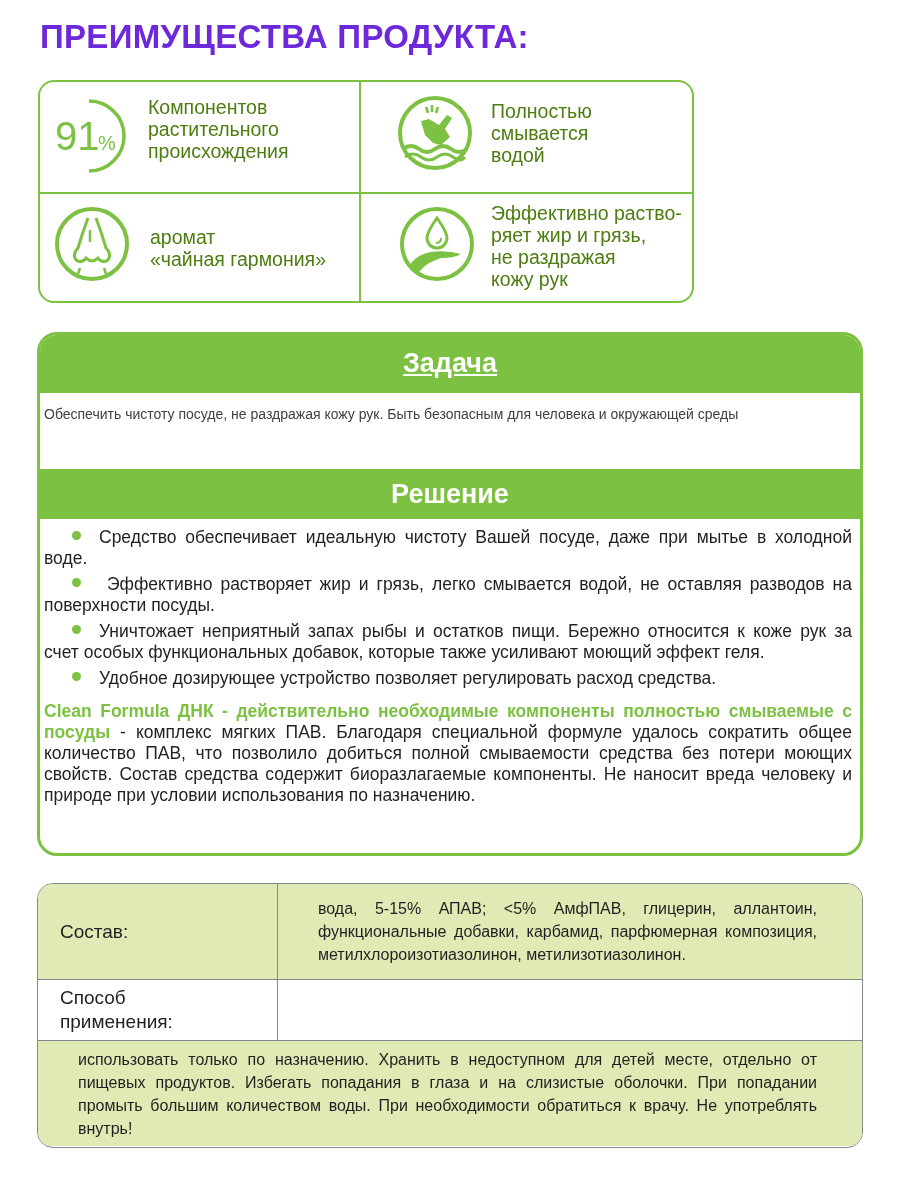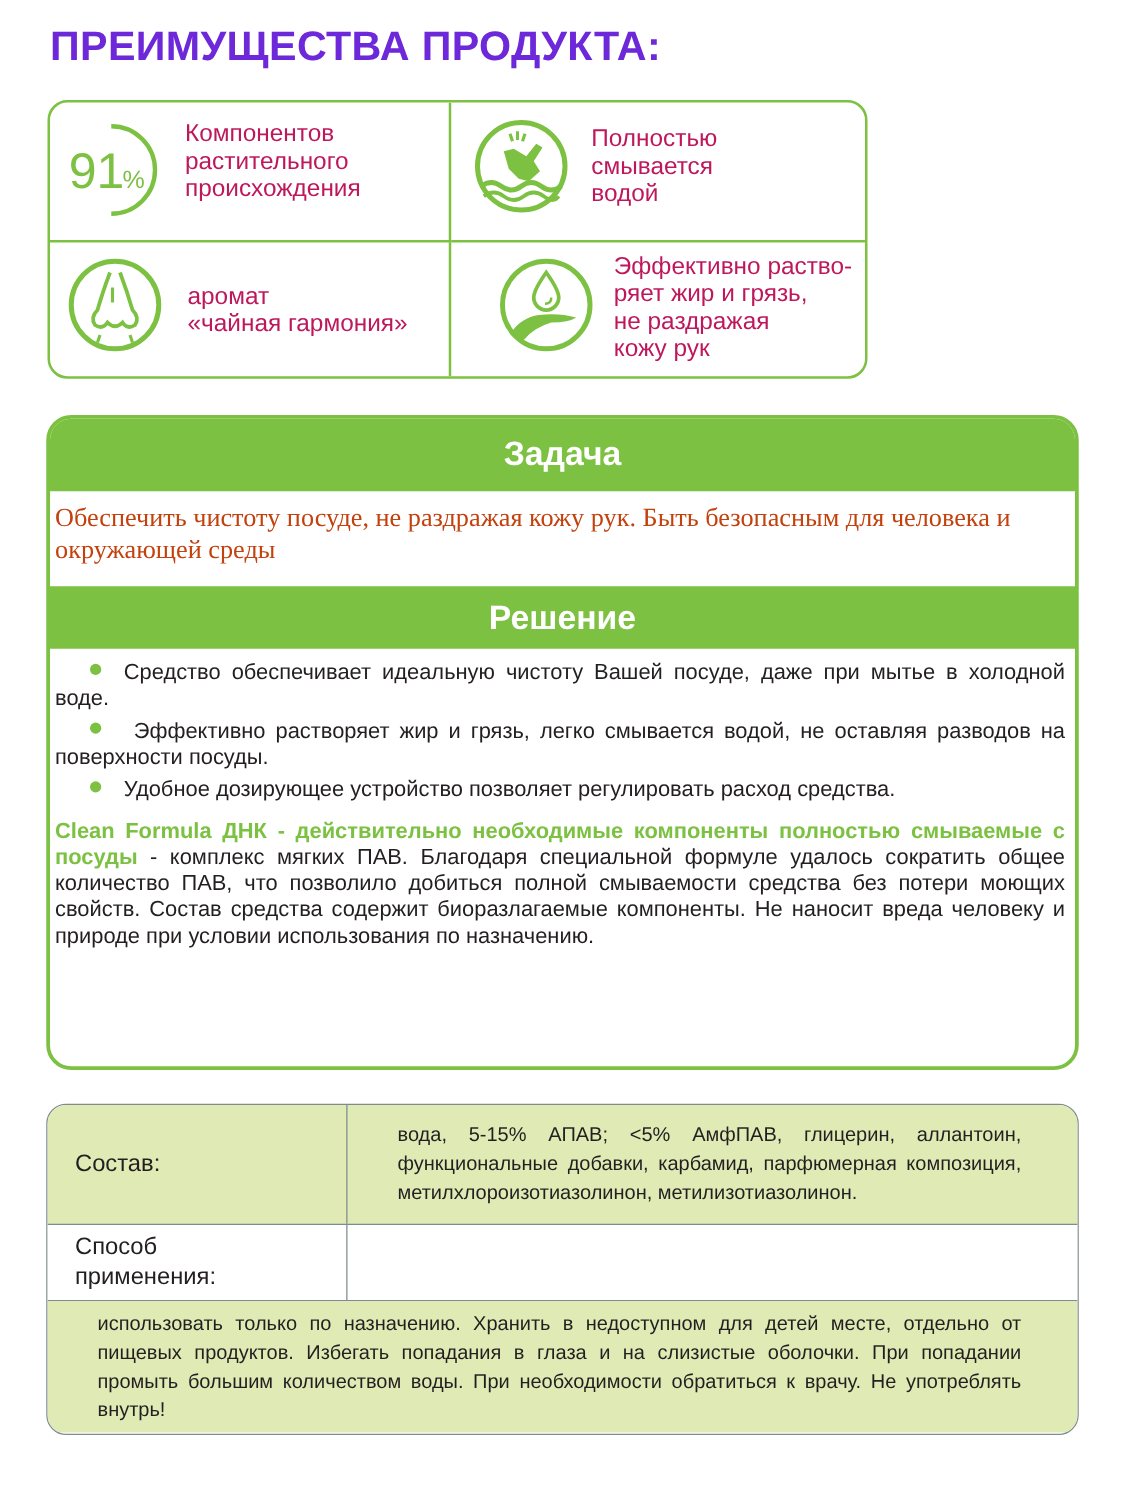--- a/index.html
+++ b/index.html
@@ -15,45 +15,45 @@
 
     
     .benefits {
       position: absolute; left: 38px; top: 80px; width: 656px; height: 223px;
       border: 2.5px solid #7cc142; border-radius: 16px;
       display: grid; grid-template-columns: 321px 1fr; grid-template-rows: 112px 1fr;
       overflow: hidden;
     }
     .benefit { display: flex; align-items: center; padding-left: 8px; position: relative; }
     .benefit.b0 { border-right: 2.5px solid #7cc142; border-bottom: 2.5px solid #7cc142; }
-    .benefit.b1 { border-bottom: 2.5px solid #7cc142; padding-left: 12px; }
+    .benefit.b1 { border-bottom: 2.5px solid #7cc142; padding-left: 30px; }
     .benefit.b2 { border-right: 2.5px solid #7cc142; padding-left: 8px; }
     .benefit.b3 { padding-left: 32px; }
     .benefit-icon { width: 88px; height: 88px; flex: 0 0 88px; display: flex; align-items: flex-start; justify-content: center; }
-    .benefit-text { font-size: 19.5px; line-height: 22px; color: #be185d; margin-left: 14px; white-space: pre-line; }
+    .benefit-text { font-size: 19.5px; line-height: 22px; color: #4d7c0f; margin-left: 14px; white-space: pre-line; }
     .b0 .benefit-text { margin-left: 12px; margin-top: -16px; }
     .b1 .benefit-text { margin-left: 12px; margin-top: -8px; }
     .b2 .benefit-text { margin-left: 14px; }
     .b3 .benefit-text { margin-left: 10px; margin-top: -4px; }
 
     
     .task-box {
       position: absolute; left: 37px; top: 332px; width: 826px; height: 524px;
       border: 3px solid #7cc142; border-radius: 20px; overflow: hidden;
       background: #ffffff;
     }
     .section-header {
       background: #7cc142; color: #ffffff; text-align: center;
       font-weight: bold; font-size: 27px;
       height: 58px; line-height: 58px;
     }
-    .task-header { height: 58px; line-height: 56px; }
+    .task-header { height: 58px; line-height: 56px; text-decoration: underline; }
     .task-body {
       padding: 9px 4px 0 4px; height: 76px;
-      font-size: 21px; line-height: 25px; color: #c2410c; font-family: Liberation Serif, serif;
+      font-size: 14px; line-height: 25px; color: #404040;
     }
     .solution-header { height: 50px; line-height: 50px; }
     .solution-body { padding: 8px 8px 0 4px; font-size: 17.5px; line-height: 21px; text-align: justify; }
     .bullet-item { margin-bottom: 5px; text-indent: 28px; position: relative; }
     .bullet-item .dot {
       display: inline-block; width: 9px; height: 9px; border-radius: 50%;
       background: #7cc142; margin-right: 18px; vertical-align: 3px; text-indent: 0;
     }
     .formula-para { margin-top: 12px; line-height: 21px; }
     .formula-highlight { color: #7cc142; font-weight: bold; }
@@ -143,20 +143,21 @@
   </div>
 </div>
 
 <div class="task-box">
   <div class="section-header task-header">Задача</div>
   <div class="task-body">Обеспечить чистоту посуде, не раздражая кожу рук. Быть безопасным для человека и окружающей среды</div>
   <div class="section-header solution-header">Решение</div>
   <div class="solution-body">
     <div class="bullet-item"><span class="dot"></span><span>Средство обеспечивает идеальную чистоту Вашей посуде, даже при мытье в холодной воде.</span></div>
     <div class="bullet-item"><span class="dot"></span><span> Эффективно растворяет жир и грязь, легко смывается водой, не оставляя разводов на поверхности посуды.</span></div>
+    <div class="bullet-item"><span class="dot"></span><span>Уничтожает неприятный запах рыбы и остатков пищи. Бережно относится к коже рук за счет особых функциональных добавок, которые также усиливают моющий эффект геля.</span></div>
     <div class="bullet-item"><span class="dot"></span><span>Удобное дозирующее устройство позволяет регулировать расход средства.</span></div>
     <div class="formula-para">
       <span class="formula-highlight">Clean Formula ДНК - действительно необходимые компоненты полностью смываемые с посуды</span><span> - комплекс мягких ПАВ. Благодаря специальной формуле удалось сократить общее количество ПАВ, что позволило добиться полной смываемости средства без потери моющих свойств. Состав средства содержит биоразлагаемые компоненты. Не наносит вреда человеку и природе при условии использования по назначению.</span>
     </div>
   </div>
 </div>
 
 <div class="info-table">
   <div class="info-row green r0">
     <div class="info-label">Состав:</div>

